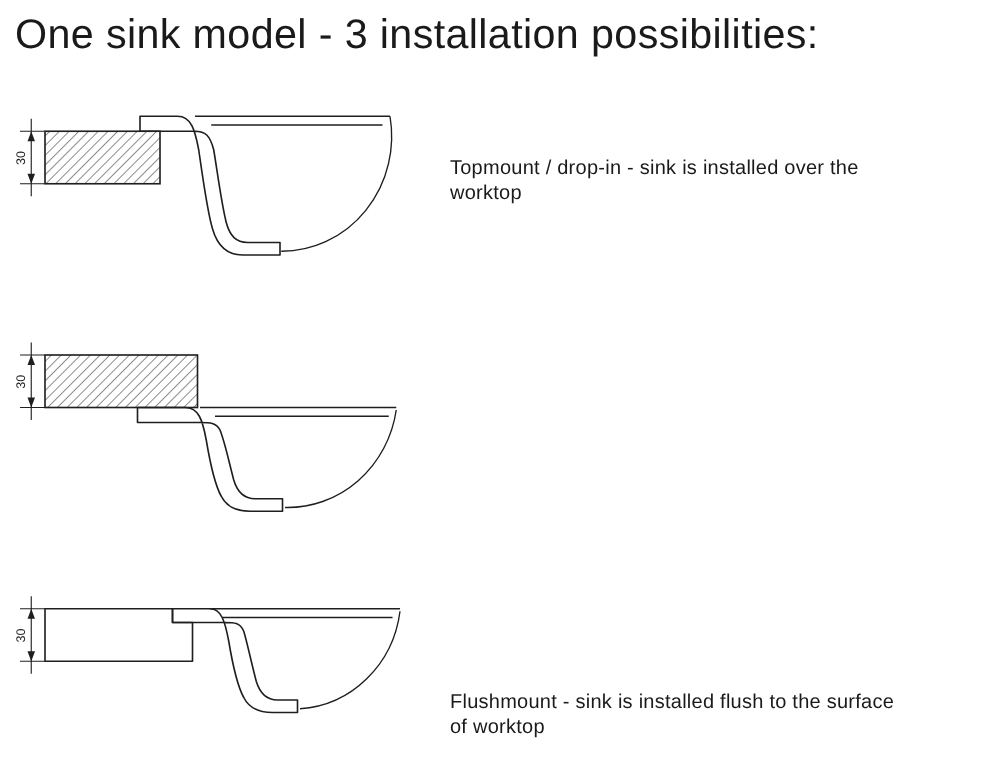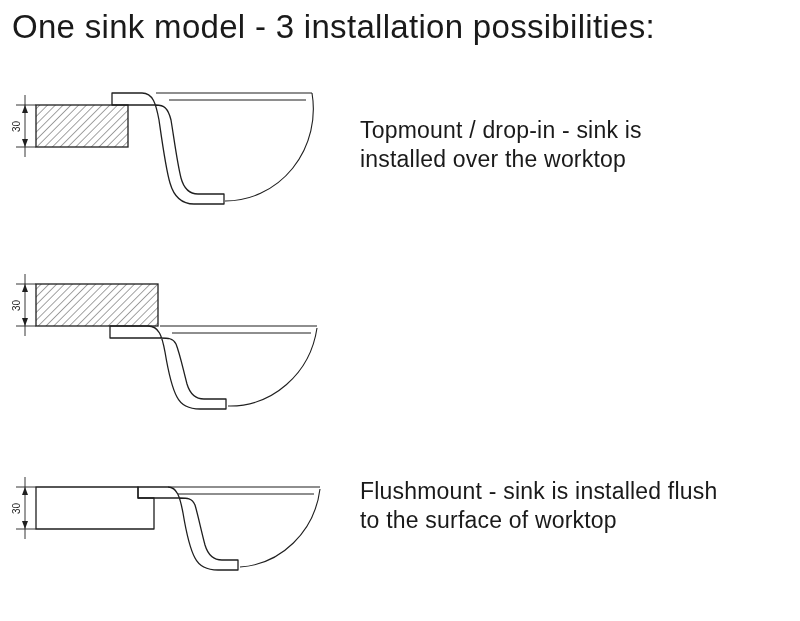--- a/index.html
+++ b/index.html
@@ -22,32 +22,32 @@
     letter-spacing: 0.3px;
     color: #1a1a1a;
     margin-bottom: 24px;
     white-space: nowrap;
   }
   .row {
     display: flex;
     flex-direction: row;
     align-items: center;
   }
-  .row.top-align { align-items: flex-start; }
+  .row.top-align { align-items: flex-end; }
   .row.top-align .caption { padding-top: 10px; }
   .gap-a { height: 46px; }
   .gap-b { height: 46px; }
   .diagram {
     flex: 0 0 340px;
     display: block;
   }
   .caption {
     width: 368px;
     margin-left: 8px;
-    font-size: 23px;
+    font-size: 16px;
     line-height: 1.25;
     letter-spacing: 0.2px;
     color: #1a1a1a;
   }
   svg { display: block; }
   .outline { fill: none; stroke: #1f1f1f; stroke-width: 1.3; stroke-linejoin: round; }
   .thin    { fill: none; stroke: #1f1f1f; stroke-width: 1.1; }
   .dim     { stroke: #1f1f1f; stroke-width: 0.9; }
   .dim-txt { font-size: 10px; fill: #1f1f1f; font-family: "Liberation Sans", sans-serif; }
 </style>

